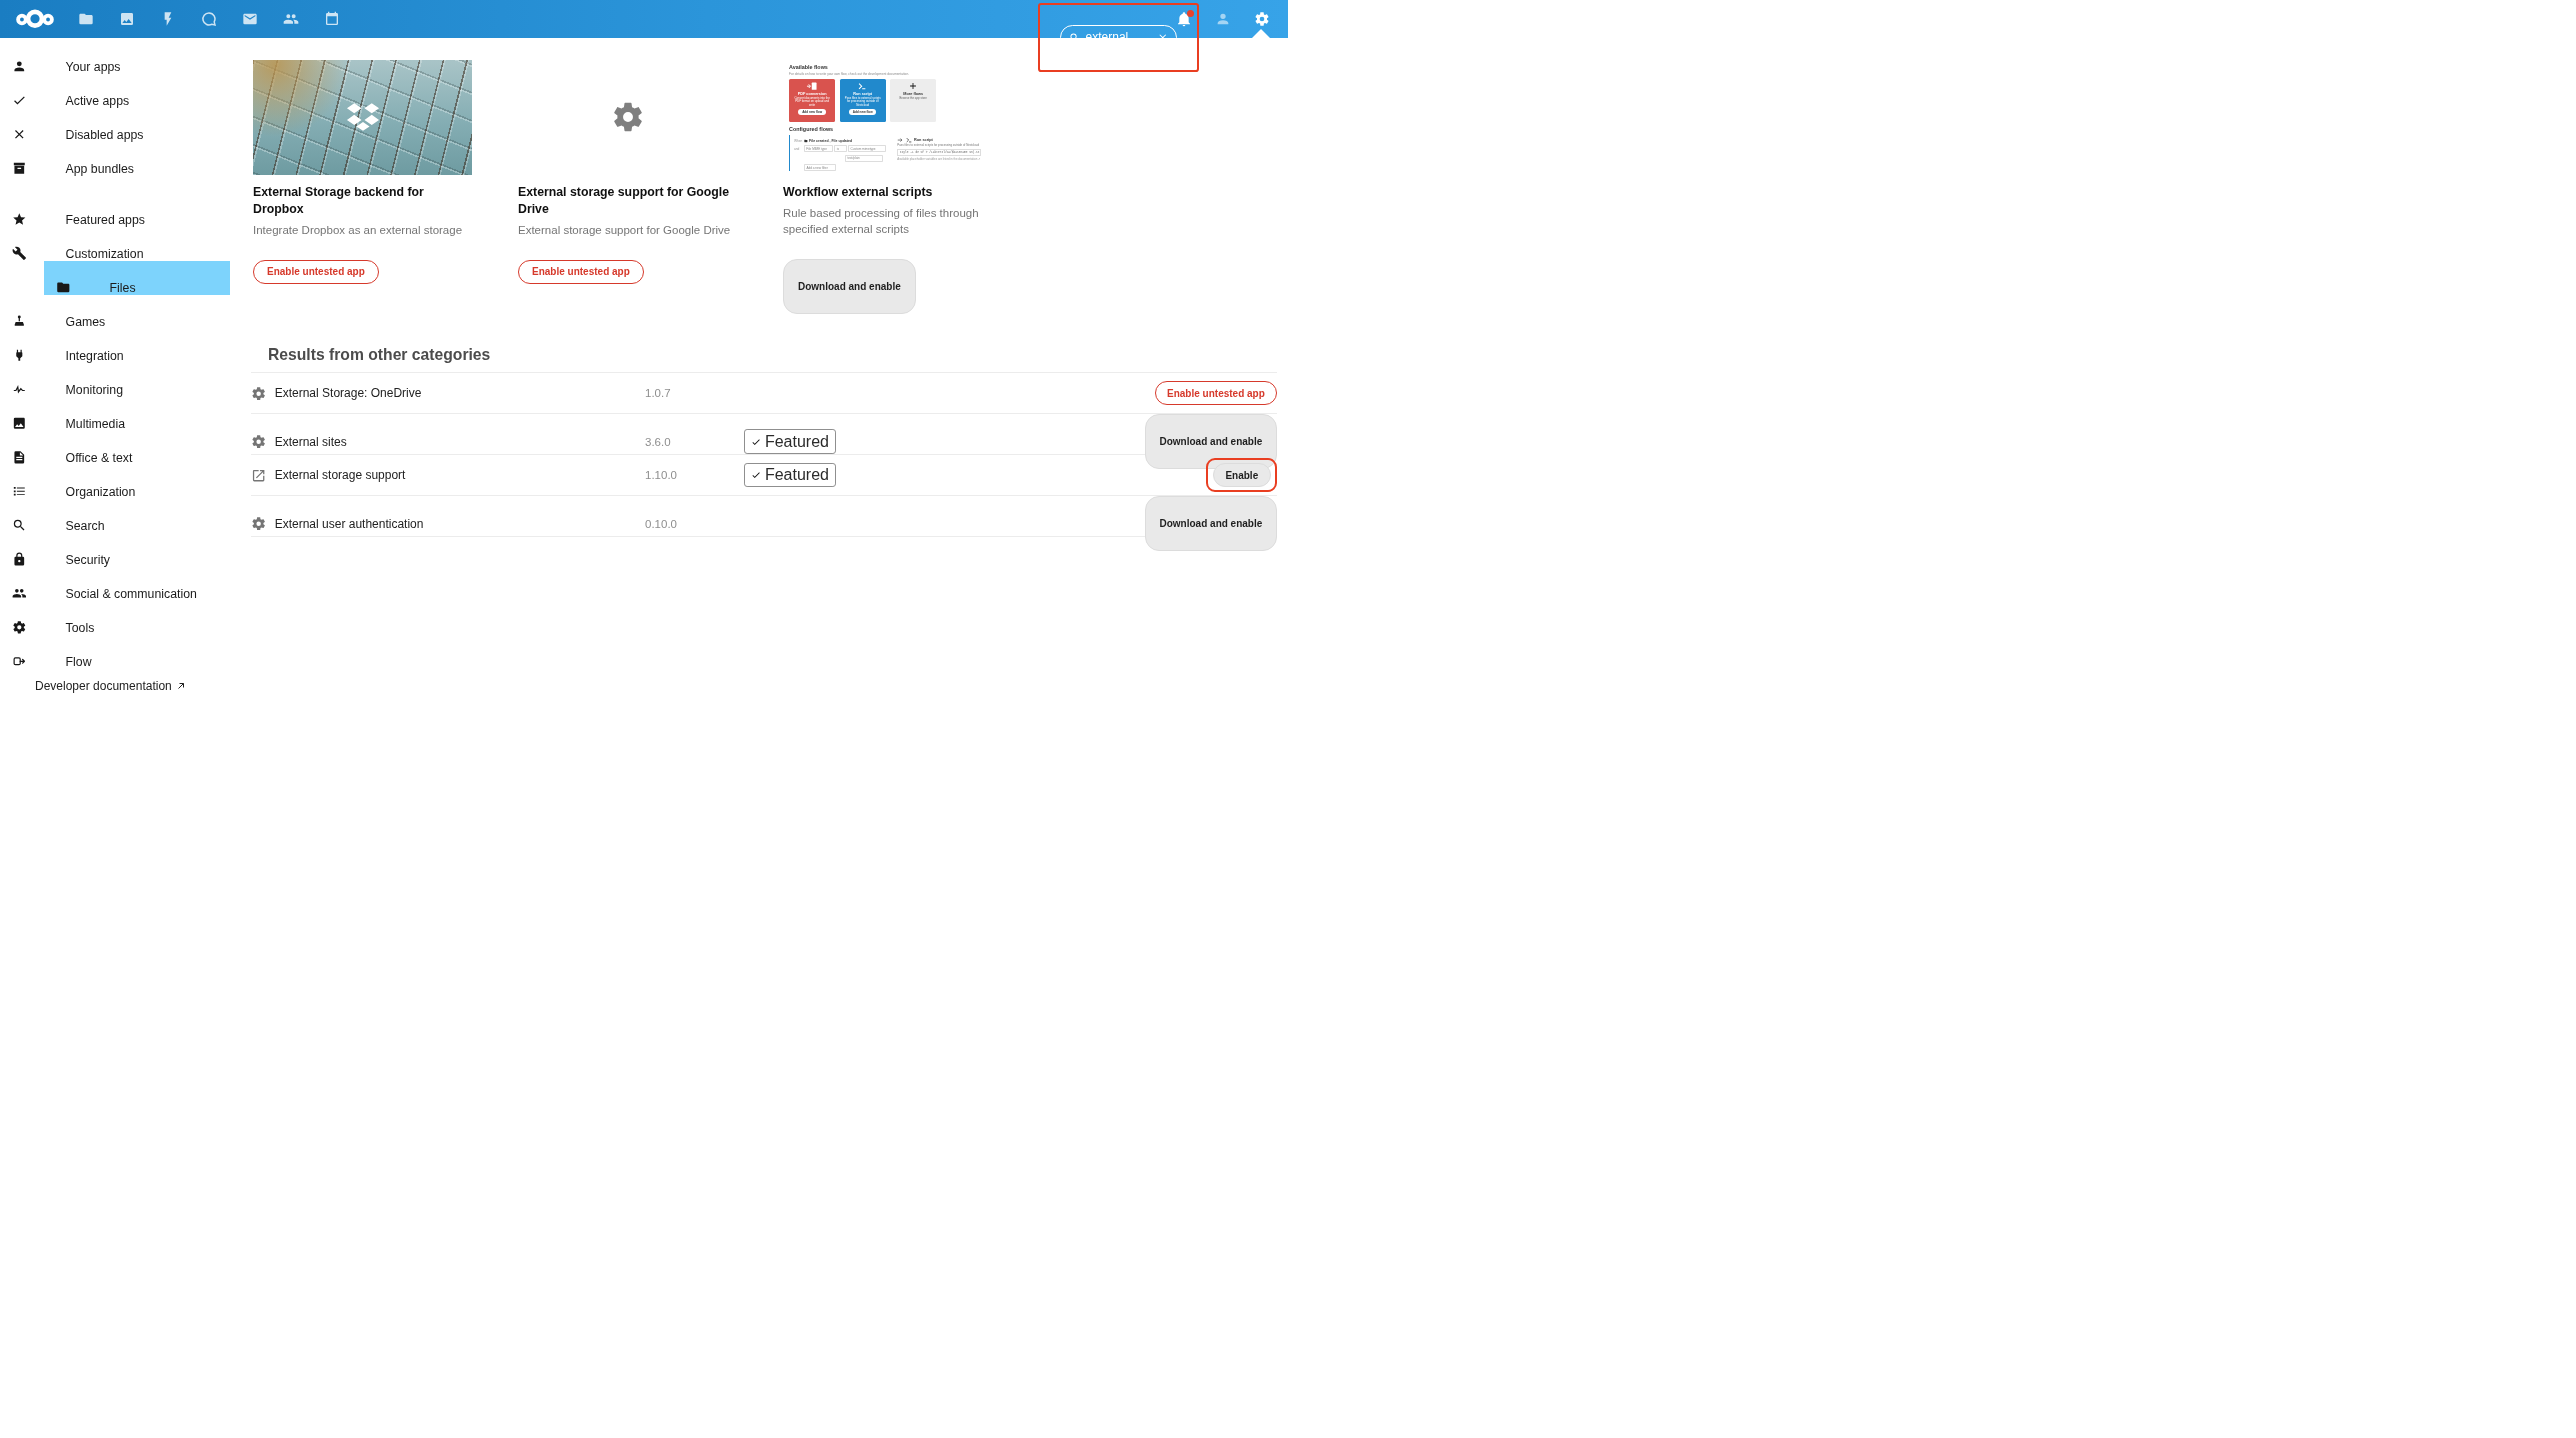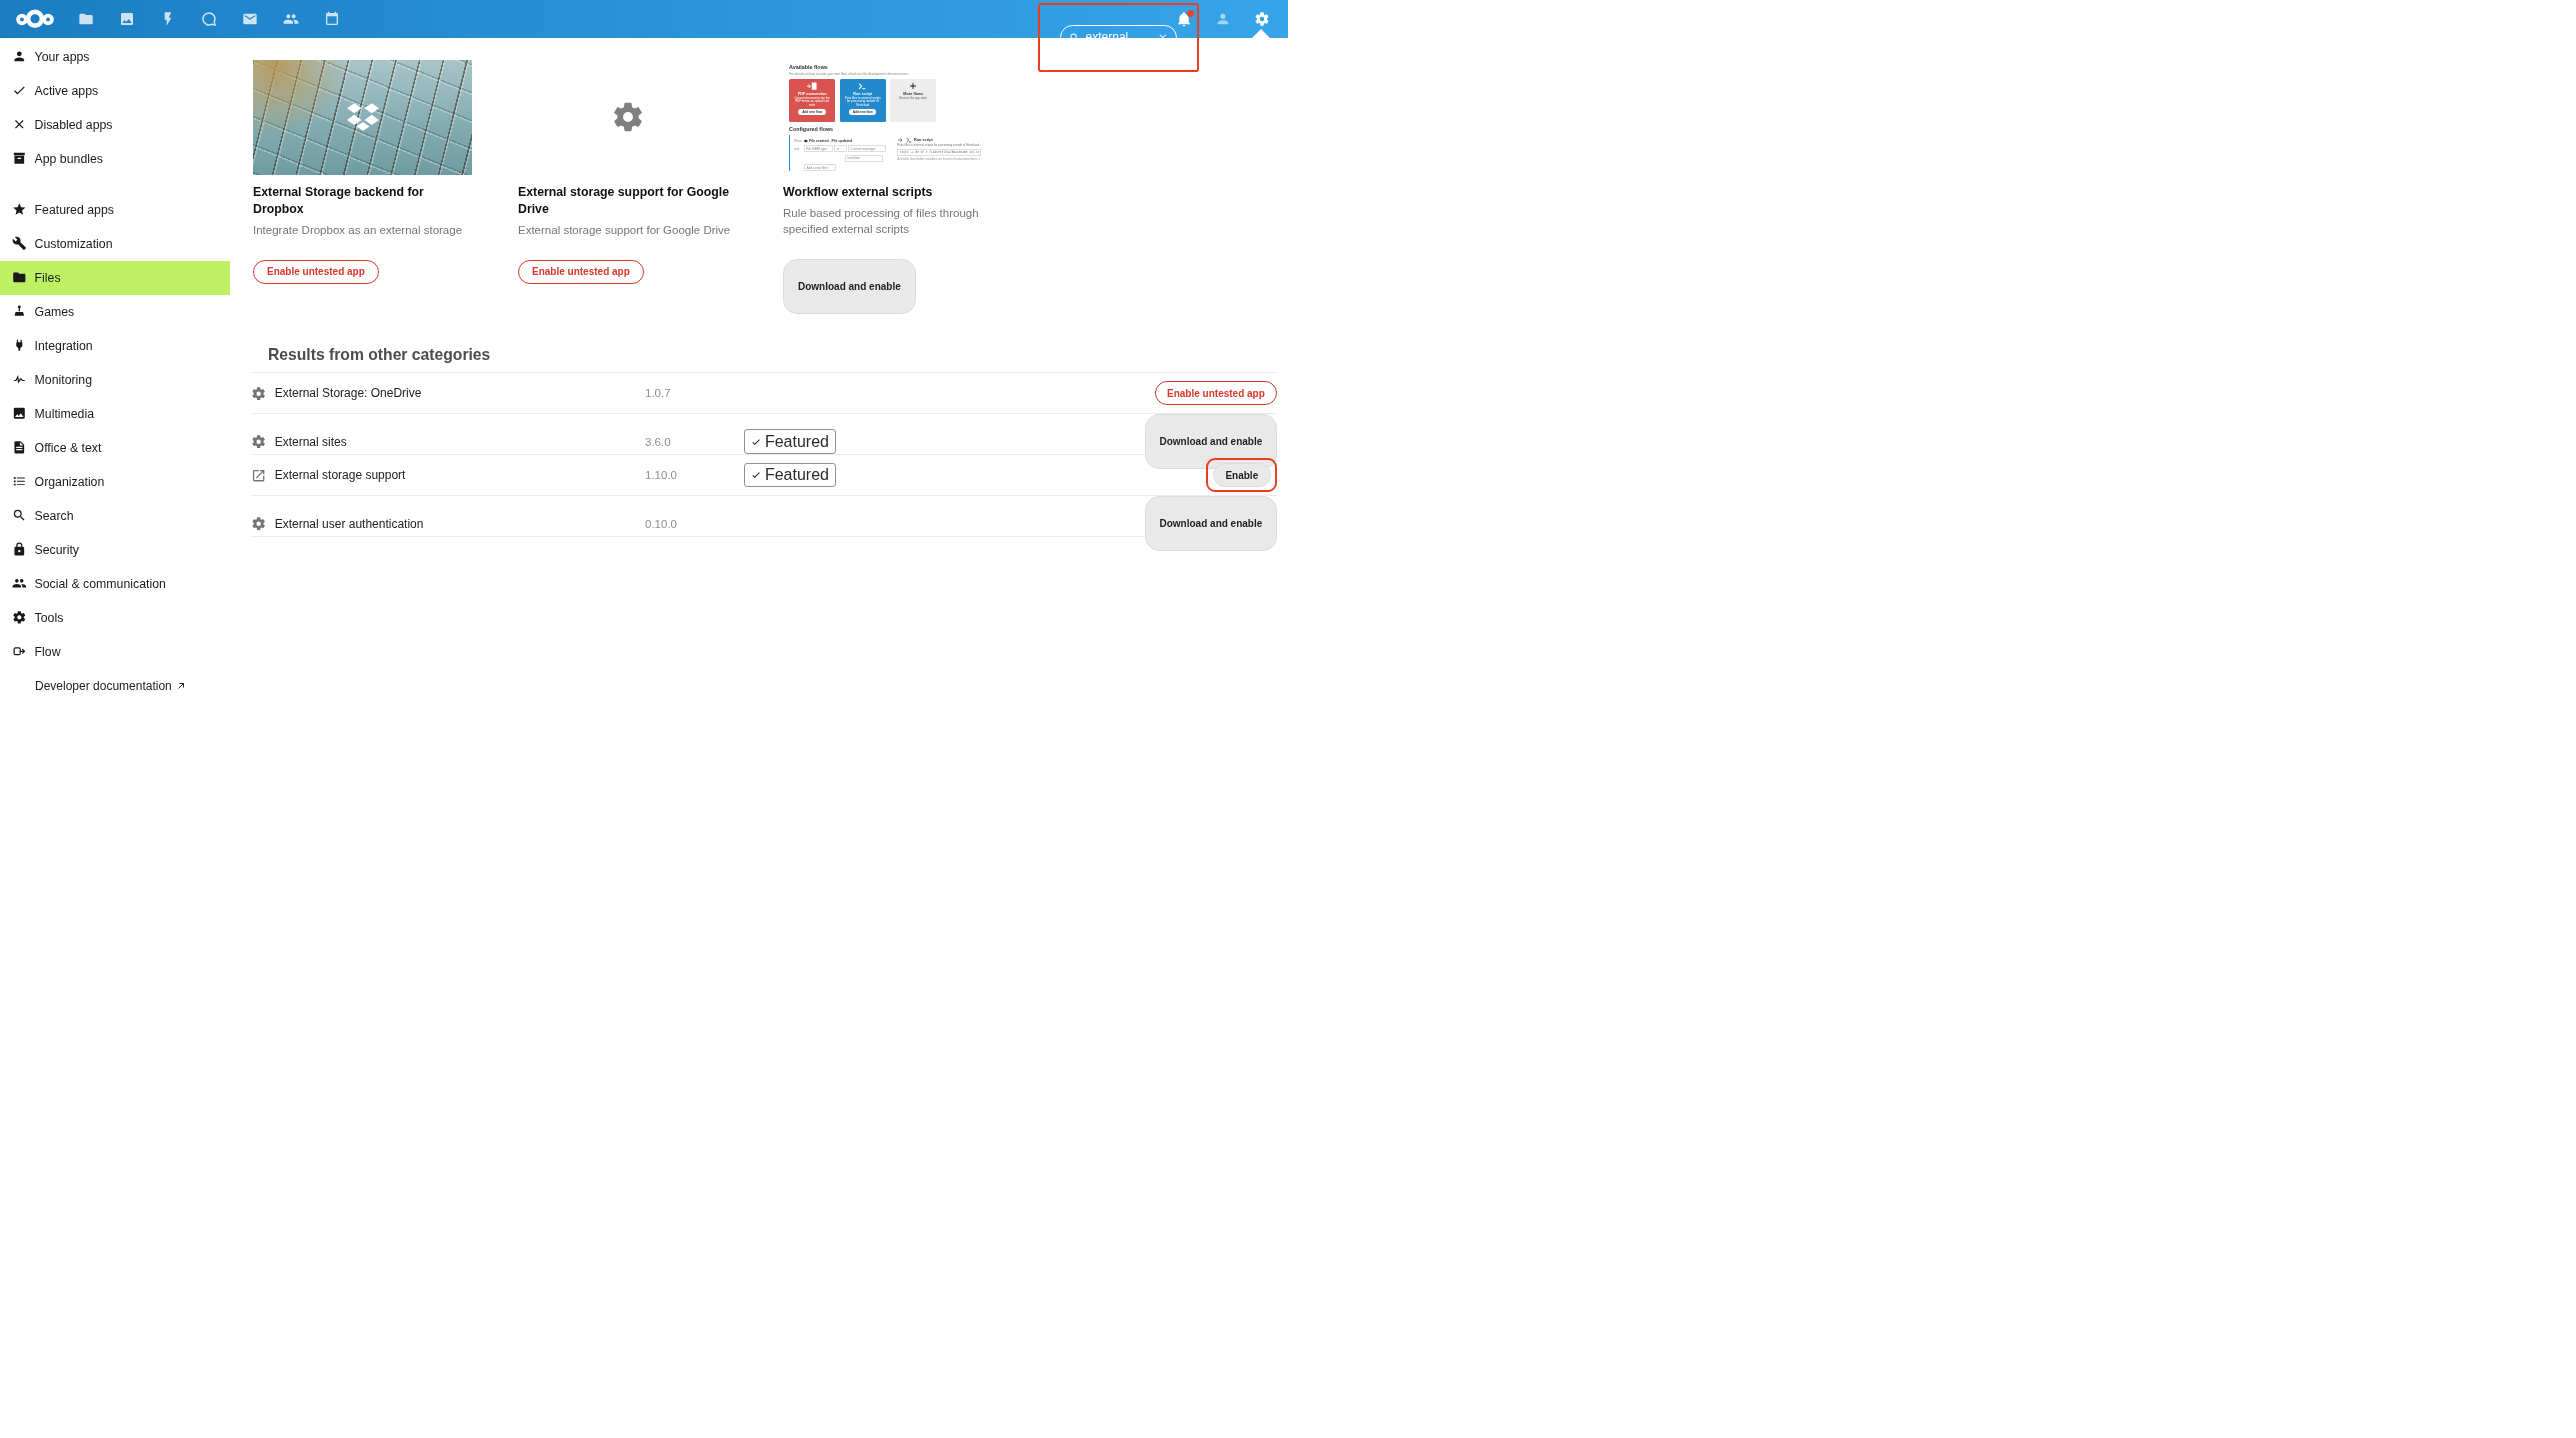--- a/index.html
+++ b/index.html
@@ -26,24 +26,24 @@
   .ann-search { position:absolute; left:1038px; top:3px; border:2.3px solid #e93e21; border-radius:3.1px; padding:20px; }
   .searchpill { display:flex; align-items:center; width:117px; height:24.5px; border:1.5px solid #fff; border-radius:13px;
                 padding:0 7.7px; background:transparent; color:#fff; cursor:text; }
   .searchpill svg { width:11.5px; height:11.5px; flex:0 0 auto; }
   .search-text { margin-left:5.4px; font-size:12px; color:#fff; }
   .search-x { margin-left:auto; background:none; border:none; color:#fff; cursor:pointer; display:flex; }
   .search-x svg { width:11.5px; height:11.5px; }
 
   
   .sidebar { position:absolute; left:0; top:38px; width:230px; height:681px; background:#fff; padding-top:1.5px; }
-  .side-item { display:flex; align-items:center; height:34px; padding-left:12.3px; cursor:pointer; text-decoration:none; color:#1b1b1b; }
+  .side-item { display:flex; align-items:flex-end; height:34px; padding-left:12.3px; cursor:pointer; text-decoration:none; color:#1b1b1b;gap:31px; }
   .side-item svg { width:14.6px; height:14.6px; color:#191919; flex:0 0 auto; }
   .side-item .lbl { margin-left:7.7px; font-size:12.3px; }
-  .side-item.selected { background:#bef264; }
+  .side-item.selected { background:#7dd3fc;margin-left:44px; }
   .side-spacer { height:17px; }
   .side-footer { display:flex; align-items:center; height:34px; padding-left:35px; cursor:pointer; color:#222; }
   .side-footer .lbl { font-size:12px; }
   .side-footer svg { width:10px; height:10px; margin-left:4.6px; color:#222; }
 
   
   .main { position:absolute; left:230px; top:38px; width:1058px; height:681px; background:#fff; }
   .cards { display:grid; grid-template-columns:repeat(3,265px); margin:21.5px 0 0 23px; }
   .card { width:219px; }
   .card-img { width:219px; height:115px; overflow:hidden; position:relative; }

